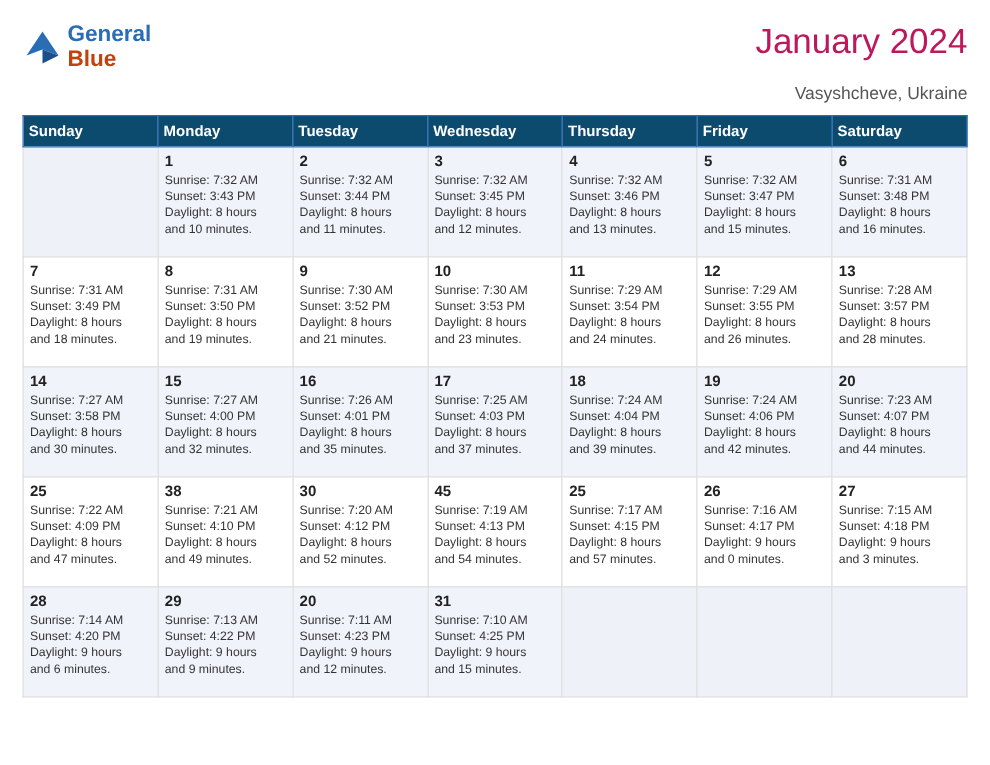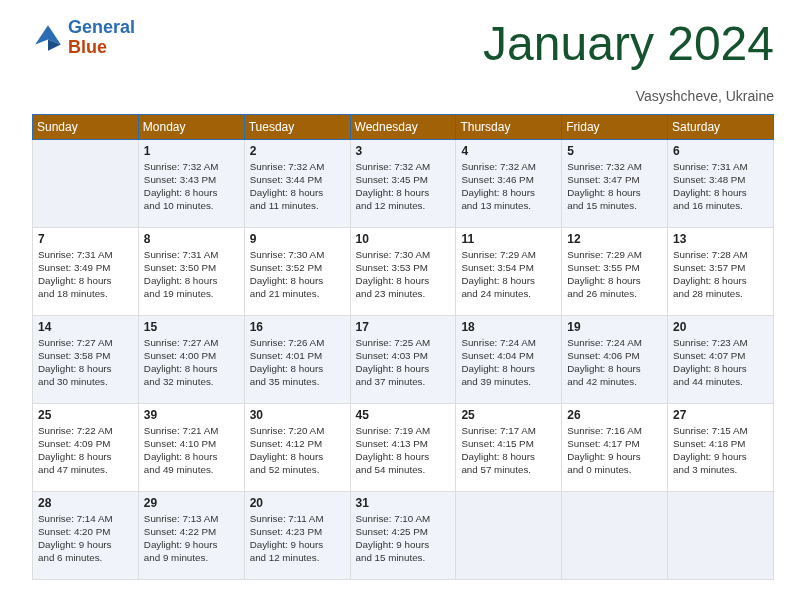--- a/index.html
+++ b/index.html
@@ -7,21 +7,21 @@
       font-family: Arial, sans-serif;
       background: #fff;
       width: 792px;
       height: 612px;
       overflow: hidden;
     }
     .page {
       width: 792px;
       min-height: 612px;
       background: #fff;
-      padding: 18px 18px 10px 32px;
+      padding: 18px 18px 10px 18px;
     }
     .header {
       display: flex;
       justify-content: space-between;
       align-items: flex-start;
       margin-bottom: 10px;
     }
     .logo {
       display: flex;
       align-items: center;
@@ -37,42 +37,42 @@
       color: #2a6db5;
     }
     .logo-icon {
       width: 32px;
       height: 32px;
     }
     .title-block {
       text-align: right;
     }
     .month-title {
-      font-size: 48px;
+      font-size: 28px;
       font-weight: 300;
-      color: #14532d;
+      color: #be185d;
       line-height: 1.1;
     }
     .location {
       font-size: 14px;
       color: #555;
       margin-top: 17px;
     }
     .calendar {
       width: 100%;
       border-collapse: collapse;
       font-size: 10.5px;
     }
     .calendar th {
-      background: #a16207;
+      background: #0c4a6e;
       color: #fff;
       padding: 5px 4px;
       text-align: left;
       font-size: 12px;
-      font-weight: 400;
+      font-weight: 700;
       border: 1px solid #2a6db5;
     }
     .calendar td {
       border: 1px solid #ddd;
       vertical-align: top;
       padding: 4px 5px;
       width: calc(100% / 7);
       min-height: 80px;
       height: 88px;
       background: #fff;
@@ -218,21 +218,21 @@
             <div class="day-num">20</div>
             <div class="day-info">Sunrise: 7:23 AM<br>Sunset: 4:07 PM<br>Daylight: 8 hours<br>and 44 minutes.</div>
           </td>
         </tr>
         <tr>
           <td>
             <div class="day-num">25</div>
             <div class="day-info">Sunrise: 7:22 AM<br>Sunset: 4:09 PM<br>Daylight: 8 hours<br>and 47 minutes.</div>
           </td>
           <td>
-            <div class="day-num">39</div>
+            <div class="day-num">38</div>
             <div class="day-info">Sunrise: 7:21 AM<br>Sunset: 4:10 PM<br>Daylight: 8 hours<br>and 49 minutes.</div>
           </td>
           <td>
             <div class="day-num">30</div>
             <div class="day-info">Sunrise: 7:20 AM<br>Sunset: 4:12 PM<br>Daylight: 8 hours<br>and 52 minutes.</div>
           </td>
           <td>
             <div class="day-num">45</div>
             <div class="day-info">Sunrise: 7:19 AM<br>Sunset: 4:13 PM<br>Daylight: 8 hours<br>and 54 minutes.</div>
           </td>

